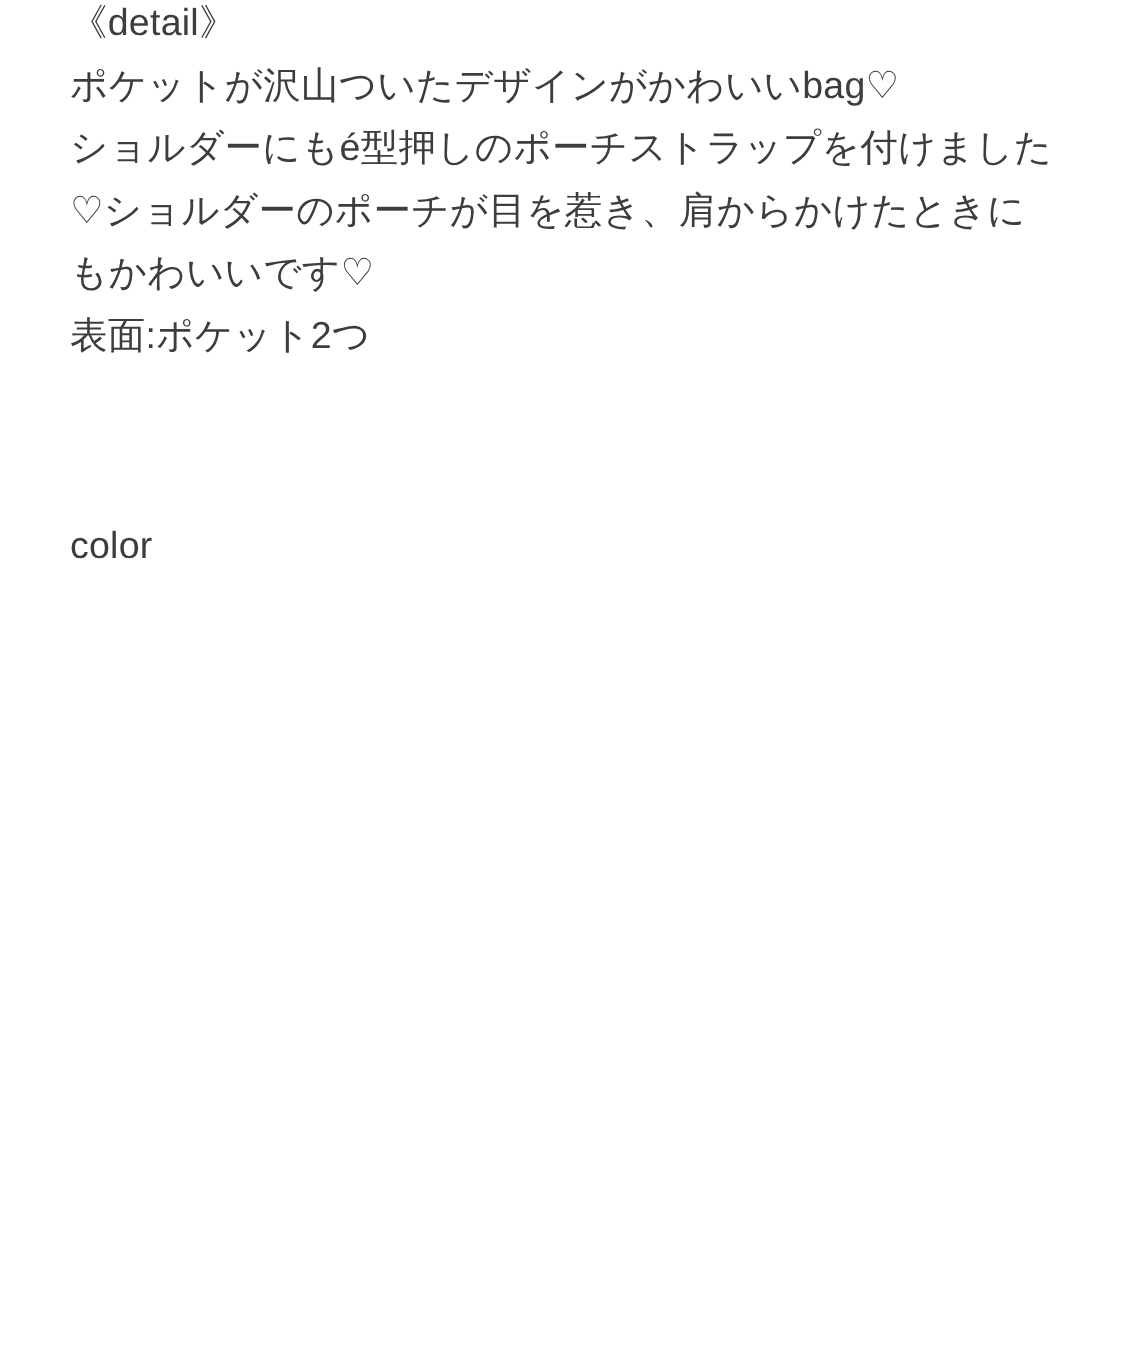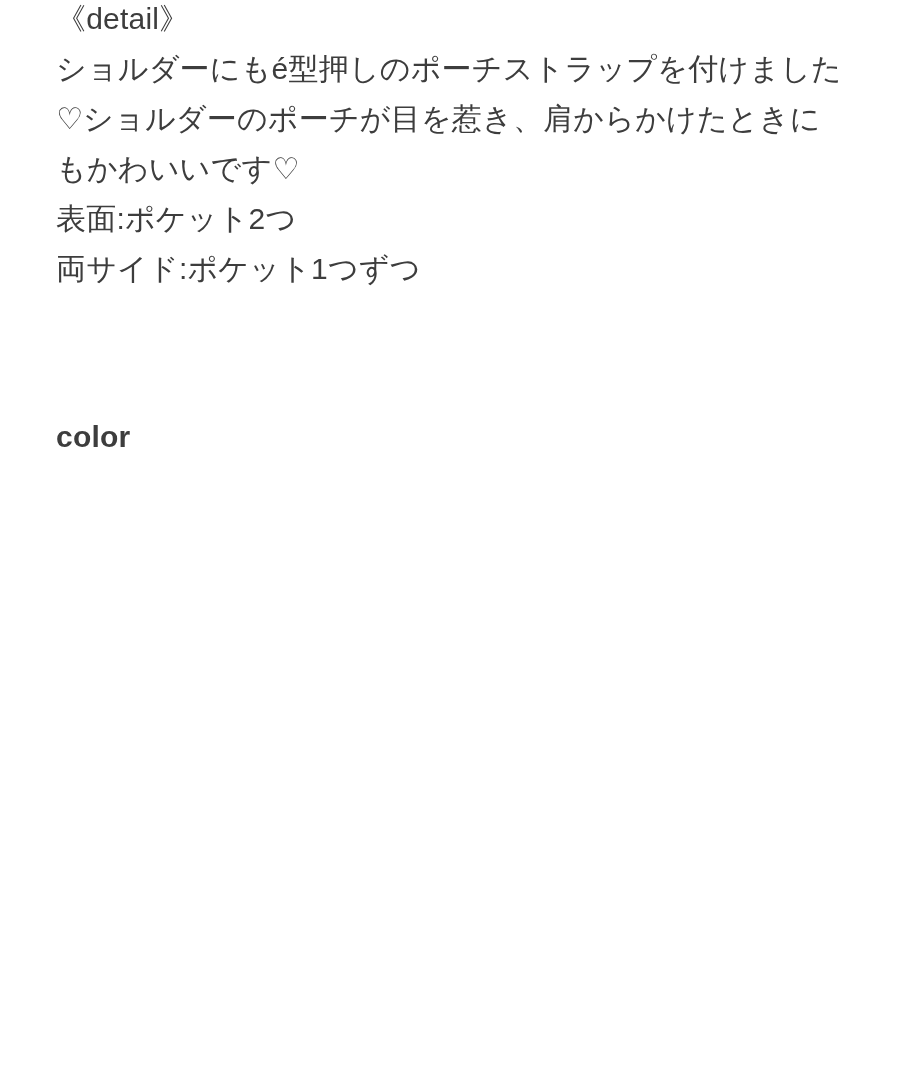--- a/index.html
+++ b/index.html
@@ -36,33 +36,33 @@
     word-break: break-word;
   }
   .detail-block {
     padding-top: 0;
     margin-top: -6px;
   }
   .gap {
     height: 118px;
   }
   .color-block p {
-    font-weight: 700;
+    font-weight: 400;
   }
 </style>
 </head>
 <body>
 
 <div class="page">
 
   <div class="block detail-block">
     <p>《detail》</p>
+    <p>ポケットが沢山ついたデザインがかわいいbag♡</p>
     <p>ショルダーにもé型押しのポーチストラップを付けました♡ショルダーのポーチが目を惹き、肩からかけたときにもかわいいです♡</p>
     <p>表面:ポケット2つ</p>
-    <p>両サイド:ポケット1つずつ</p>
   </div>
 
   <div class="gap"></div>
 
   <div class="block color-block">
     <p>color</p>
   </div>
 
 </div>
 

